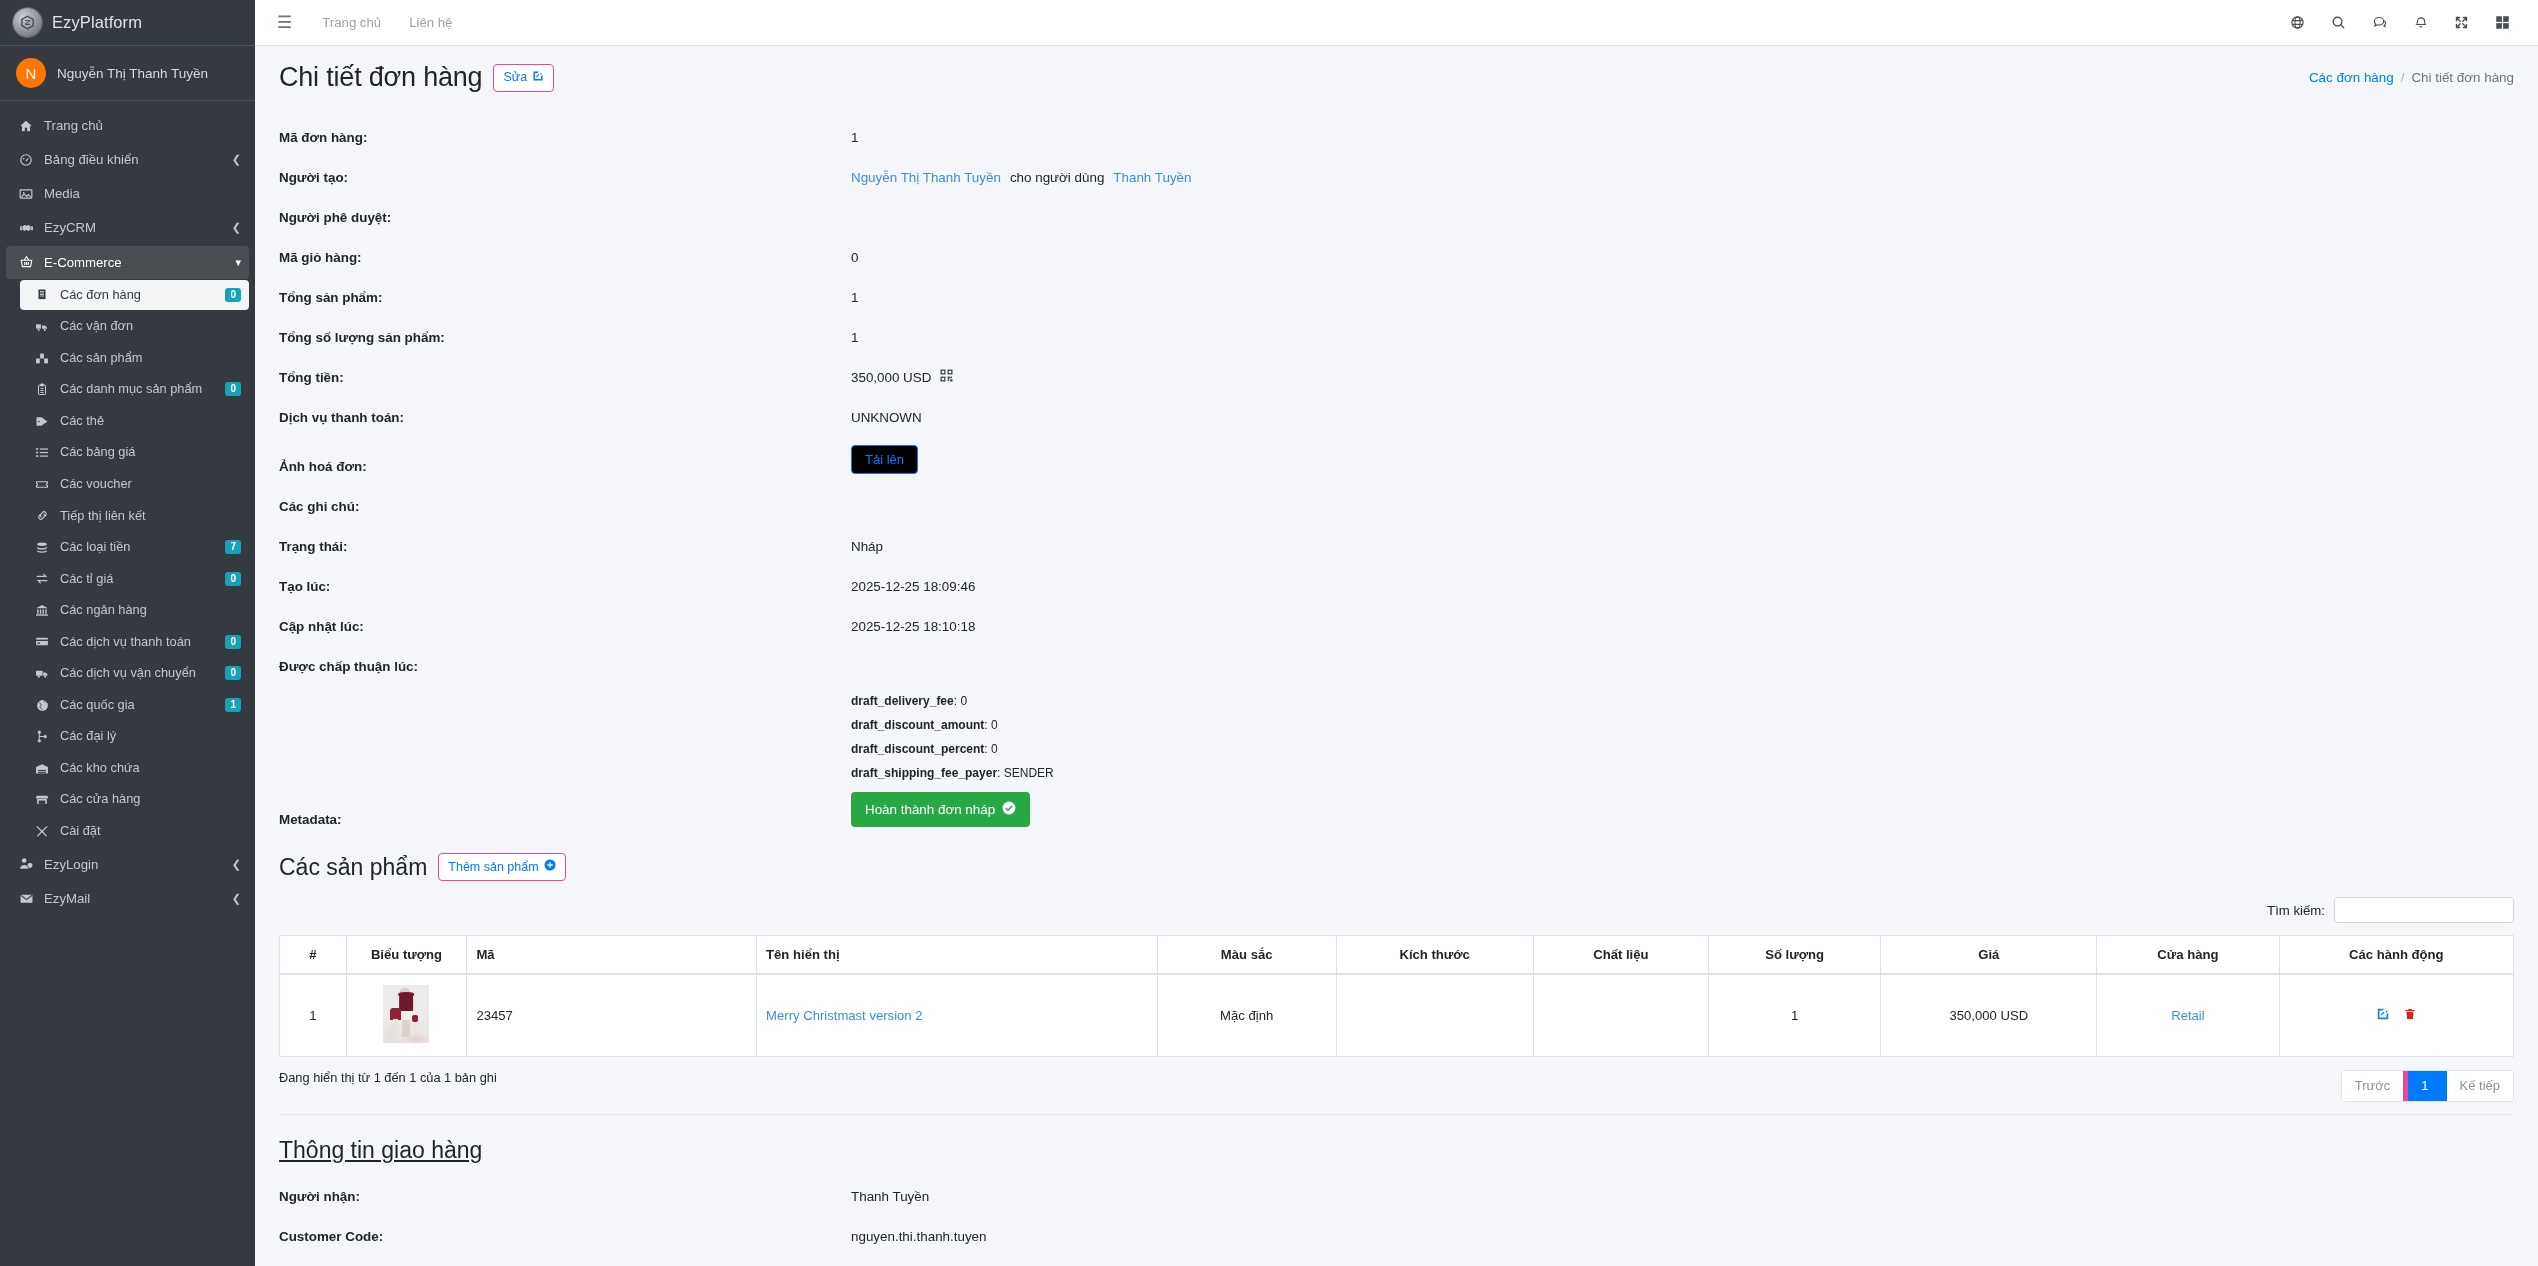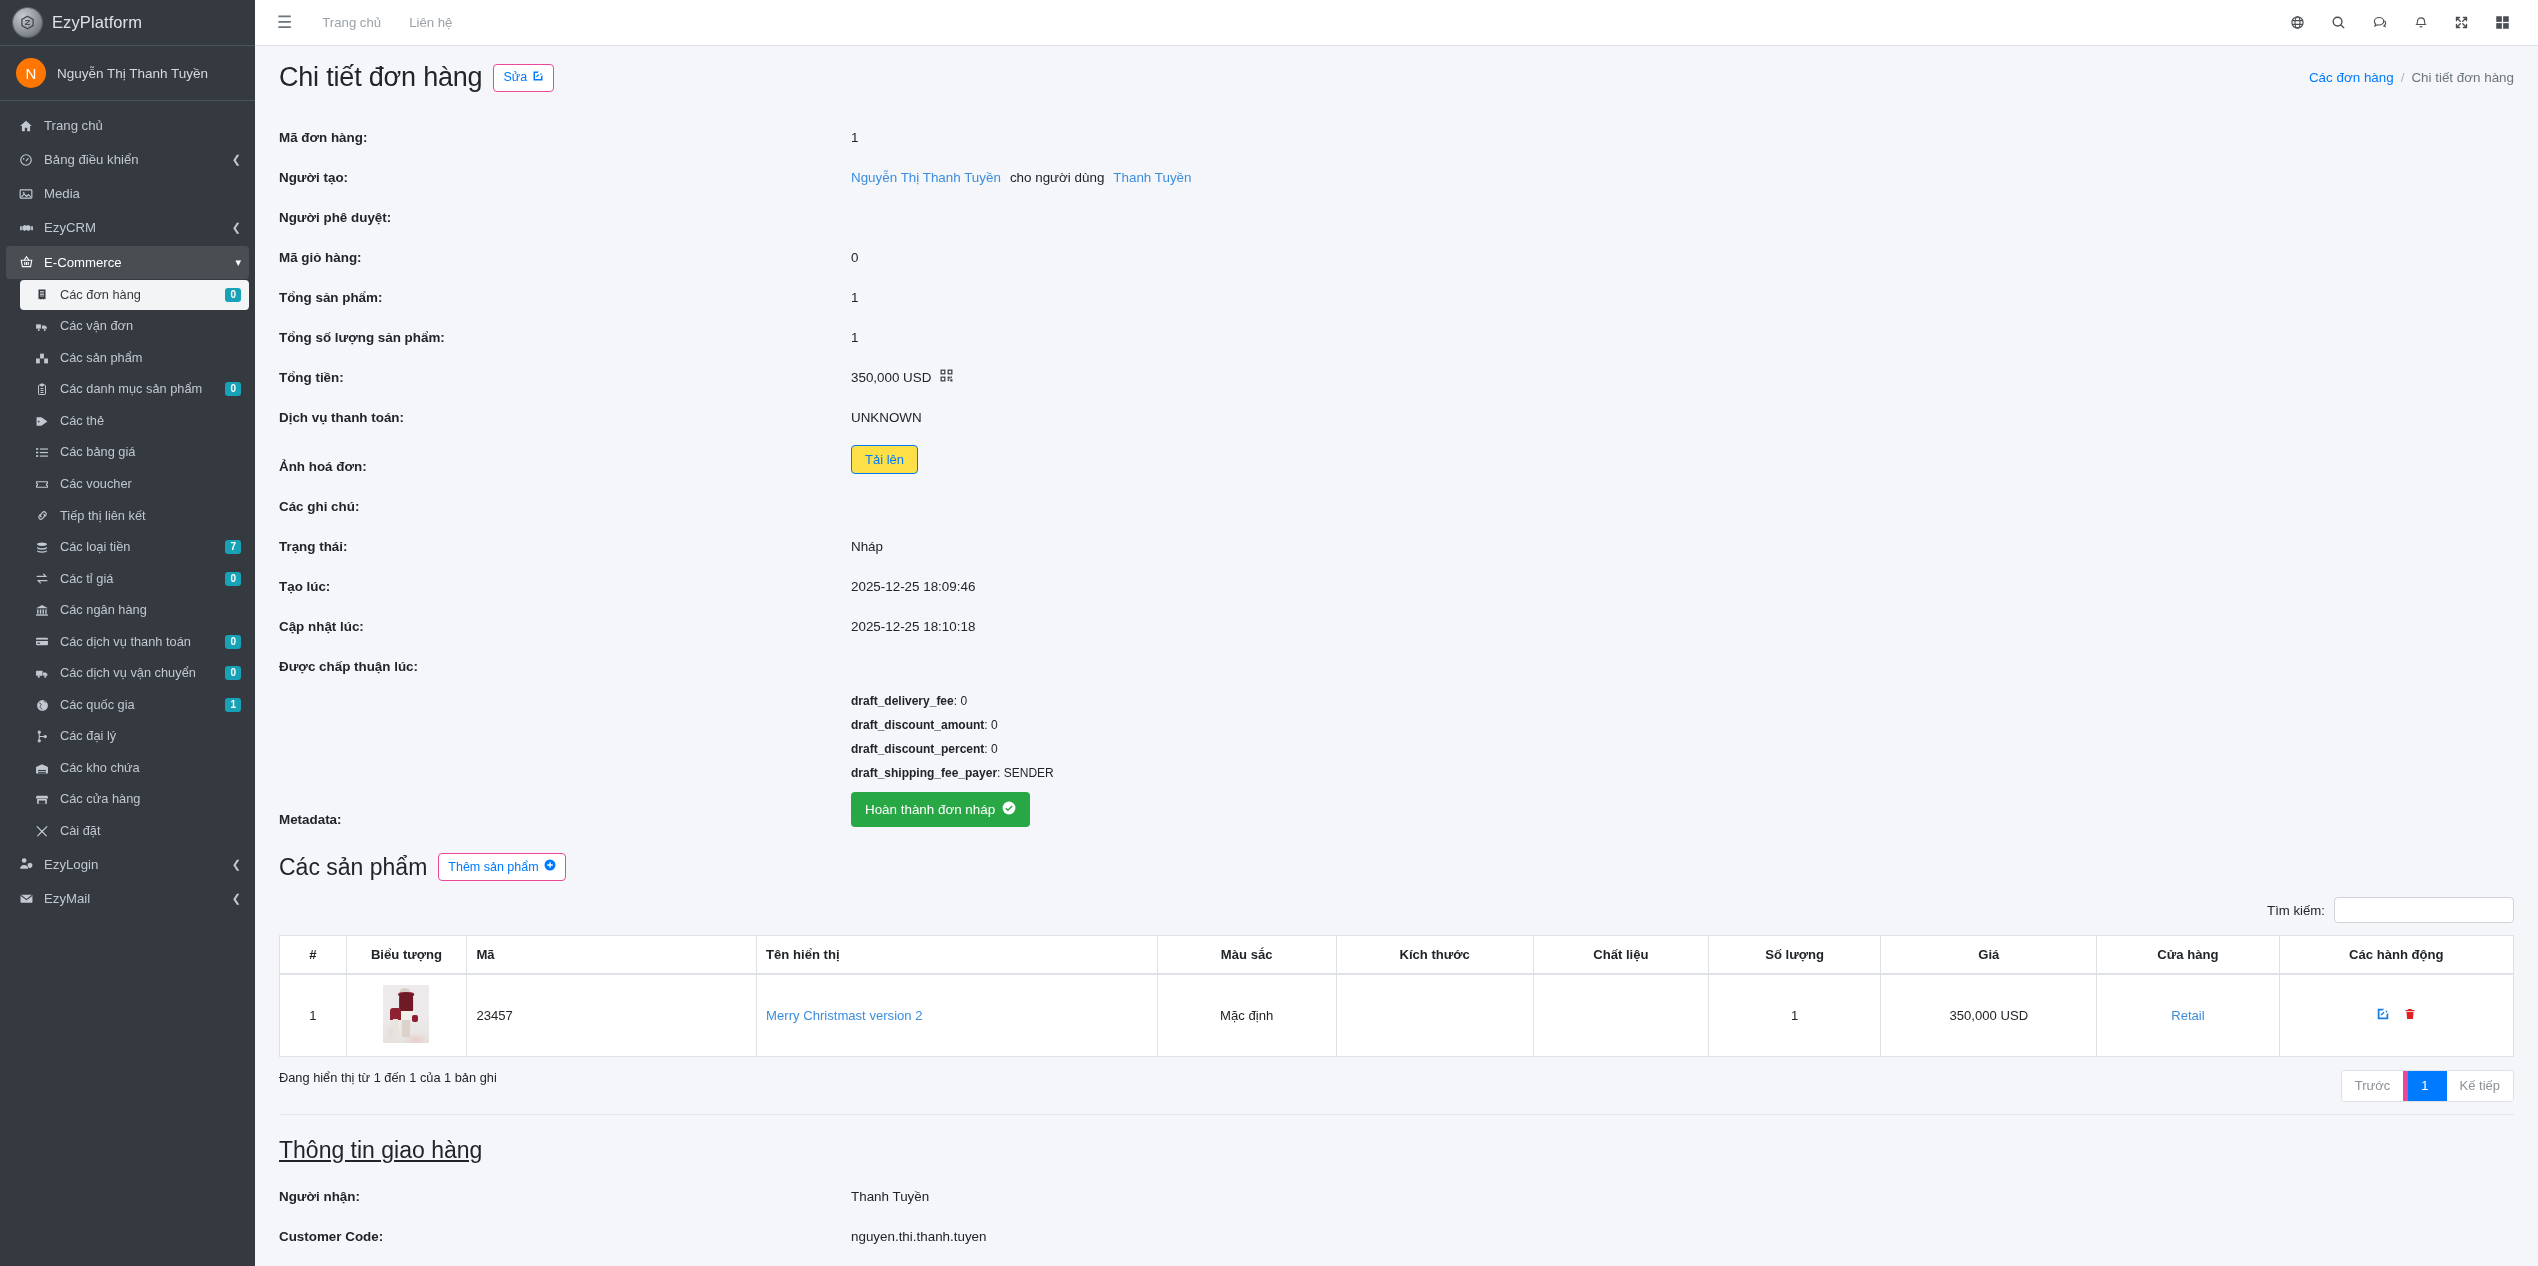--- a/index.html
+++ b/index.html
@@ -115,21 +115,21 @@
   .qr-ico { display: inline-block; }
   .meta-line { font-size: 12px; color: #212529; margin-bottom: 10px; }
   .meta-line b { font-weight: bold; }
   .meta-line span { font-weight: normal; }
   .btn-green {
     background: #28a745; color: #fff; border: none; border-radius: 4px;
     font-size: 13.4px; padding: 9px 14px; display: inline-flex;
     align-items: center; gap: 7px; cursor: pointer; margin-top: 2px;
   }
   .btn-upload {
-    border: 1px solid #007bff; color: #007bff; background: #fde047;
+    border: 1px solid #007bff; color: #007bff; background: #000000;
     border-radius: 4px; font-size: 13px; padding: 6px 13px; cursor: pointer;
   }
 
   
   .sechead { display: flex; align-items: center; margin: 26px 0 16px 0; }
   .sectitle { font-size: 23px; font-weight: 400; color: #212529; }
 
   .searchbar { display: flex; justify-content: flex-end; align-items: center; gap: 9px; margin-bottom: 12px; }
   .searchbar label { font-size: 13.2px; color: #212529; }
   .searchbar input {

